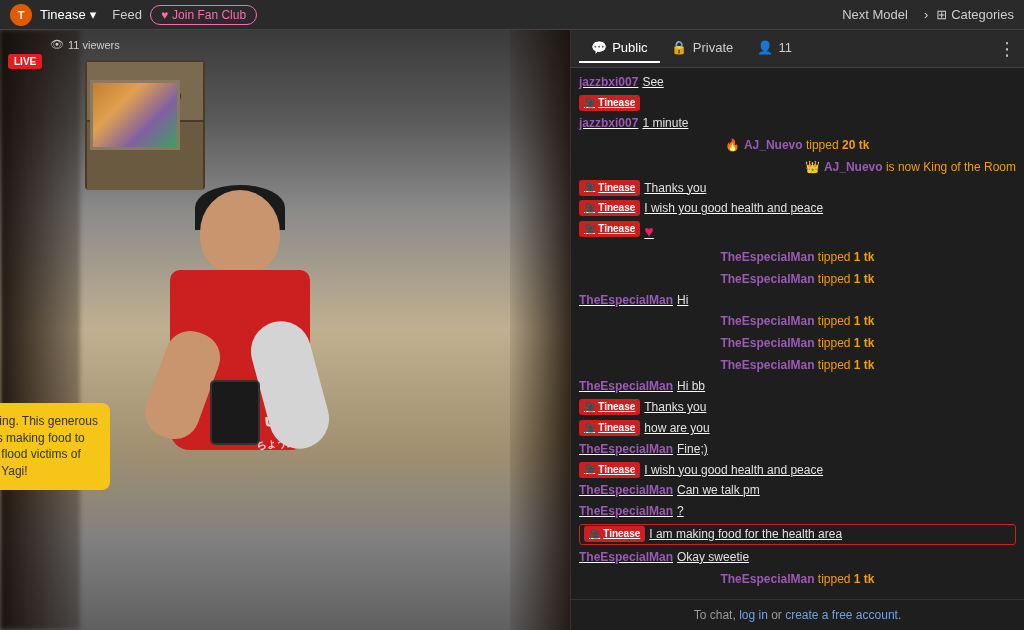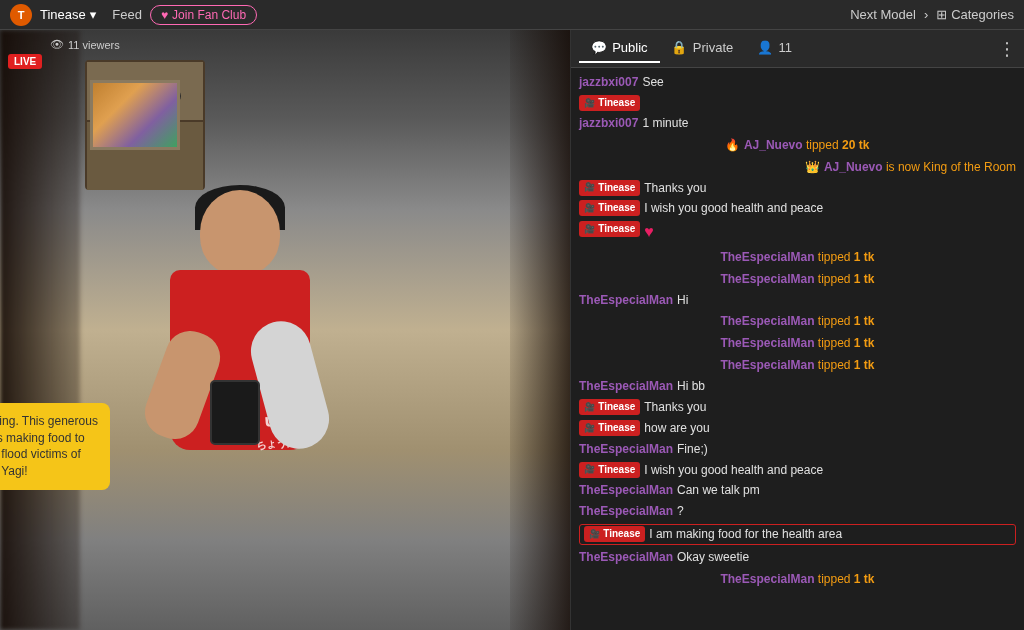--- a/index.html
+++ b/index.html
@@ -54,21 +54,21 @@
       cursor: pointer;
       display: flex; align-items: center; gap: 4px;
     }
     #nav-spacer { flex: 1; }
     #next-model-btn {
       background: none;
       border: none;
       color: #ccc;
       font-size: 13px;
       cursor: pointer;
-      display: flex; align-items: center; gap: 8px;
+      display: flex; align-items: center; gap: 16px;
     }
     #categories-btn {
       background: none;
       border: none;
       color: #ccc;
       font-size: 13px;
       cursor: pointer;
       display: flex; align-items: center; gap: 4px;
     }
 
@@ -294,20 +294,21 @@
       flex-direction: column;
       gap: 4px;
     }
     .msg-row {
       display: flex;
       align-items: flex-start;
       gap: 4px;
       font-size: 12px;
       line-height: 1.4;
       flex-wrap: wrap;
+      text-decoration: underline;
     }
     .msg-username {
       color: #9b59b6;
       font-weight: bold;
       cursor: pointer;
       white-space: nowrap;
     }
     .msg-username.purple { color: #9b59b6; }
     .msg-text { color: #e0e0e0; }
     .streamer-tag {
@@ -552,15 +553,18 @@
           <span class="streamer-tag">Tinease</span>
           <span class="msg-text">I am making food for the health area</span>
         </div>
         <div class="msg-row">
           <span class="msg-username purple">TheEspecialMan</span>
           <span class="msg-text">Okay sweetie</span>
         </div>
         <div class="tip-row"><span style="color:#f39c12"><span style="color:#9b59b6;font-weight:bold">TheEspecialMan</span> tipped <strong>1 tk</strong></span></div>
       </div>
 
+    <div id="chat-footer">
+      To chat, <a>log in</a> or <a>create a free account</a>.
+    </div>
   </div>
 
 </div>
 
 </body></html>

